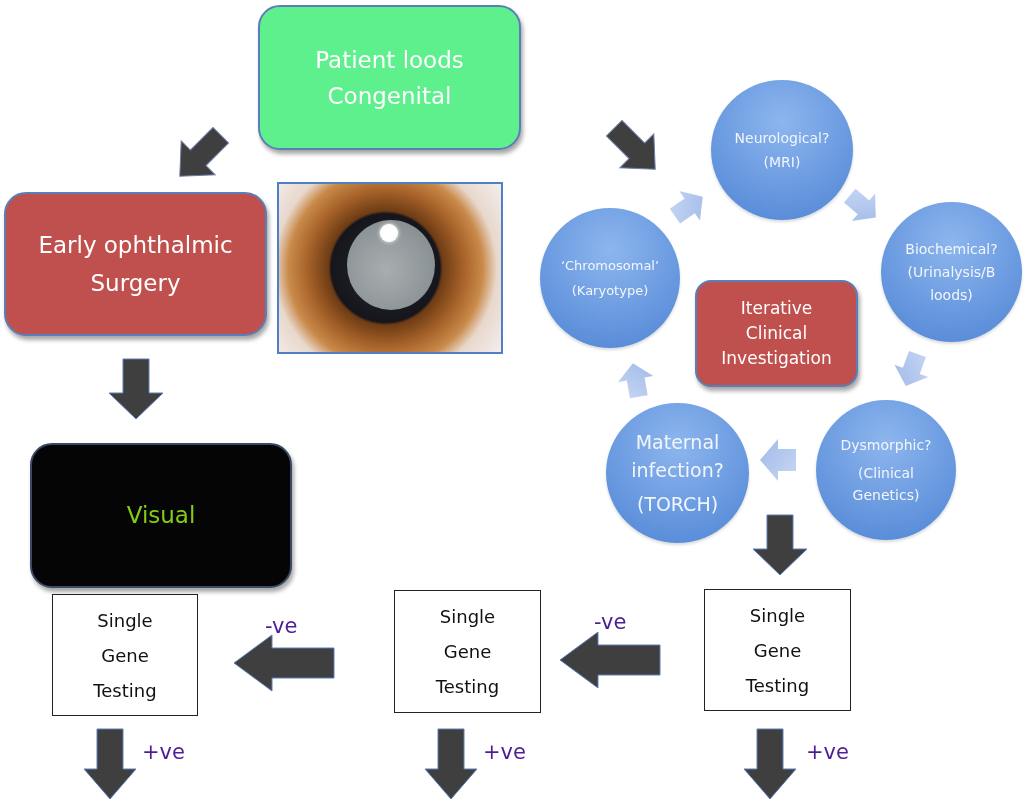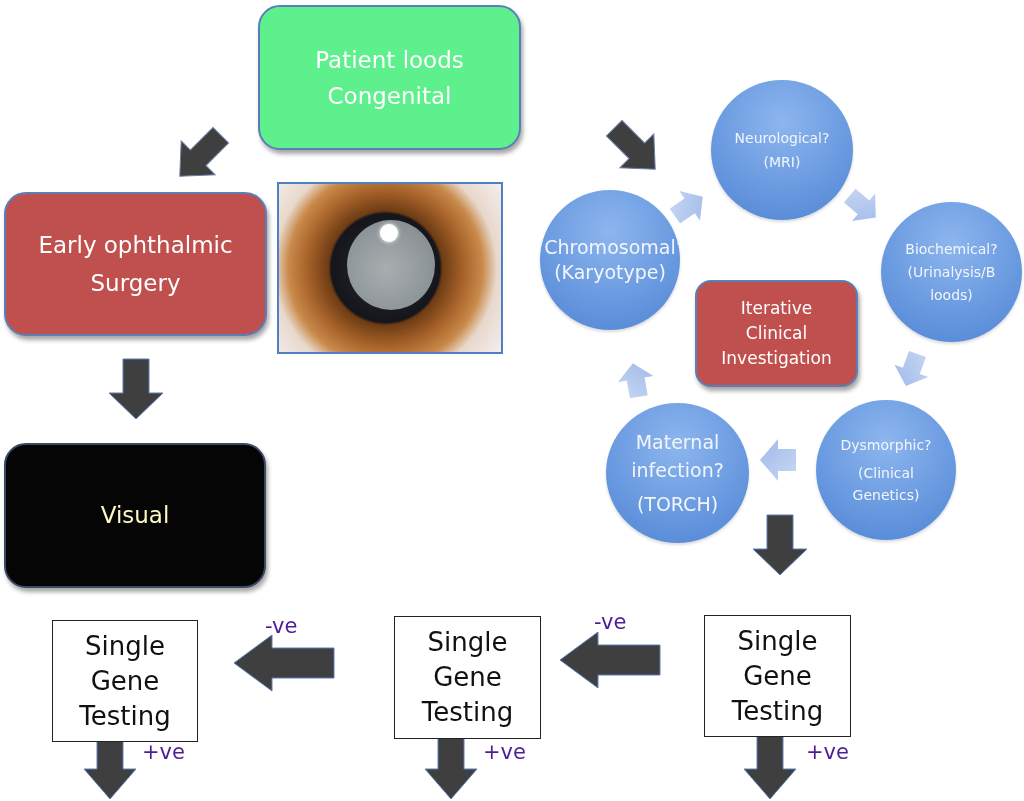--- a/index.html
+++ b/index.html
@@ -3,22 +3,22 @@
 <meta charset="utf-8">
 <style>
   html, body { margin:0; padding:0; }
   body { width:1024px; height:801px; background:#ffffff; position:relative; overflow:hidden;
          font-family:"DejaVu Sans", "Liberation Sans", sans-serif; }
   .box { position:absolute; display:flex; flex-direction:column; align-items:center; justify-content:center;
          text-align:center; box-sizing:border-box; }
   .rounded { border-radius:22px; border:2px solid #5a7fb8; box-shadow:2px 4px 4px rgba(0,0,0,0.35); }
   .green { background:#5ff08e; color:#ffffff; font-size:23px; line-height:36px; }
   .red { background:#c0504d; color:#ffffff; }
-  .black { background:#050505; color:#fef9c3; border-color:#3a4a66; }
-  .gene { background:#ffffff; border:1.5px solid #222; color:#111; font-size:26px; line-height:35px;margin-top:26px; }
+  .black { background:#050505; color:#84cc16; border-color:#3a4a66;margin-left:26px; }
+  .gene { background:#ffffff; border:1.5px solid #222; color:#111; font-size:18px; line-height:35px; }
   .circle { position:absolute; border-radius:50%;
             background:radial-gradient(circle at 50% 30%, #8db6ee 0%, #6a9ae0 55%, #4f84d4 100%);
             display:flex; flex-direction:column; align-items:center; justify-content:center; text-align:center;
             color:#f2f6fc; box-shadow:0 2px 3px rgba(0,0,0,0.15); }
   .circle span { display:block; }
   .label { position:absolute; font-size:21px; color:#4c1d95; }
   svg.arrows { position:absolute; left:0; top:0; }
   .photo { position:absolute; left:277px; top:182px; width:226px; height:172px; border:2px solid #4f7fc4;
            box-sizing:border-box; overflow:hidden;
            background:radial-gradient(circle at 48% 50%, #2a2a32 0%, #15151c 38%, #6e3c14 40%, #a8632a 55%, #c98a4a 68%, #e8d8cc 78%, #f4eeee 100%); }
@@ -116,21 +116,21 @@
   <span style="width:110px;">(Urinalysis/B loods)</span>
 </div>
 <div class="circle" style="left:816px;top:400px;width:140px;height:140px;font-size:14px;line-height:22px;">
   <span style="margin-bottom:6px;">Dysmorphic?</span>
   <span style="width:80px;">(Clinical Genetics)</span>
 </div>
 <div class="circle" style="left:606px;top:403px;width:143px;height:140px;font-size:19px;line-height:28px;padding:0 12px;box-sizing:border-box;">
   <span style="width:110px;">Maternal infection?</span>
   <span style="margin-top:6px;">(TORCH)</span>
 </div>
-<div class="circle" style="left:540px;top:190px;width:140px;height:140px;font-size:19px;line-height:25px;">
+<div class="circle" style="left:540px;top:208px;width:140px;height:140px;font-size:13px;line-height:25px;">
   <span>‘Chromosomal’</span>
   <span>(Karyotype)</span>
 </div>
 
 <div class="box rounded red" style="left:695px;top:280px;width:163px;height:107px;font-size:17px;line-height:25px;border-radius:16px;">
   <span>Iterative</span>
   <span>Clinical</span>
   <span>Investigation</span>
 </div>
 

